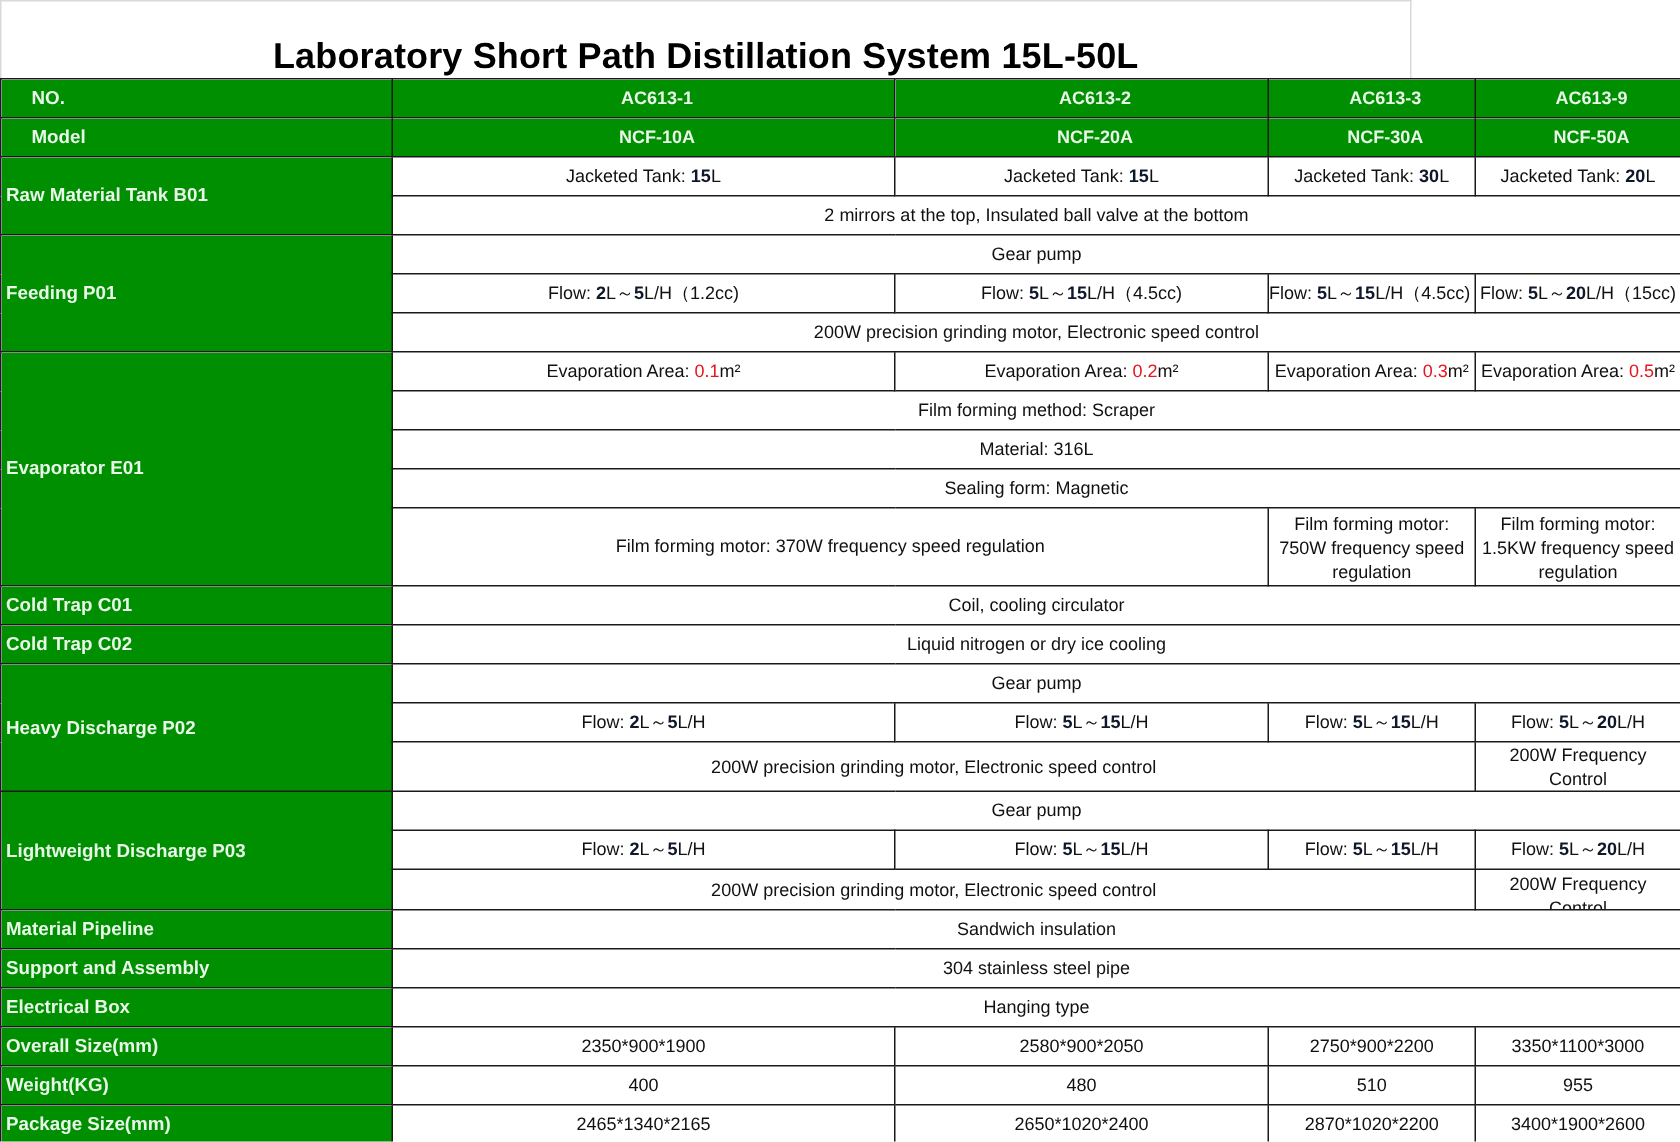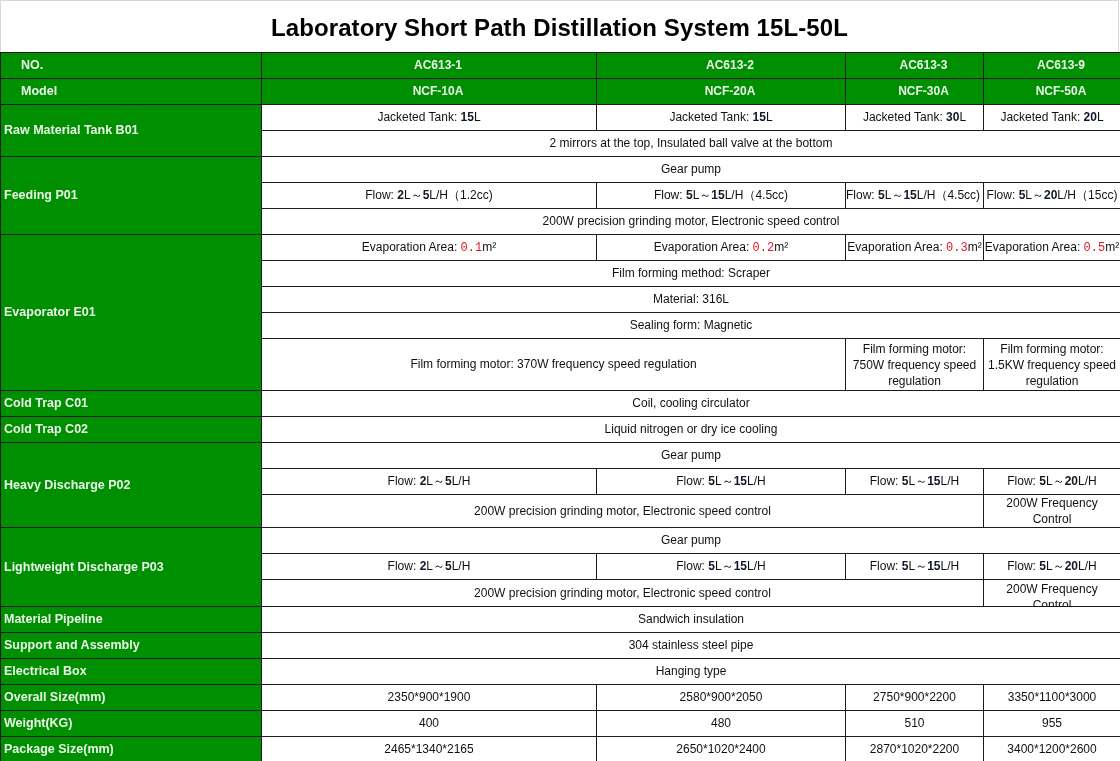--- a/index.html
+++ b/index.html
@@ -1,38 +1,38 @@
 <!DOCTYPE html>
 <html><head>
 <meta charset="utf-8">
 <style>
   html, body { margin: 0; padding: 0; background: #ffffff; }
   body { width: 1120px; height: 761px; overflow: hidden; position: relative; font-family: "Liberation Sans", sans-serif; }
   .title-bar {
-    position: absolute; left: 0; top: 0; width: 1119px; height: 52px;
+    position: absolute; left: 0; top: 0; width: 941px; height: 52px;
     border: 1px solid #d9d9d9; border-bottom: none; box-sizing: border-box;
-    display: flex; align-items: center; justify-content: center;
+    display: flex; align-items: flex-end; justify-content: center;
   }
   .title-bar h1 { margin: 0; font-size: 24px; font-weight: bold; color: #000; letter-spacing: 0.1px; padding-top: 2px; }
   table.spec {
     position: absolute; left: 0; top: 52px;
     border-collapse: collapse; table-layout: fixed; width: 1120px;
   }
   table.spec td {
     border: 1px solid #1a1a1a; padding: 0 2px; font-size: 12px; color: #111;
     text-align: center; vertical-align: middle; overflow: hidden; white-space: nowrap; line-height: 15px;
   }
   table.spec td.lbl {
     background: #008f00; color: #e9f7e9; font-weight: bold; text-align: left; padding-left: 3px; font-size: 12.5px;
   }
   table.spec tr.hdr td { background: #008f00; color: #e9f7e9; font-weight: bold; padding-left: 20px; }
   td.wrap { white-space: normal !important; line-height: 16px !important; }
   td.clip { white-space: normal !important; line-height: 16px !important; vertical-align: top !important; padding-top: 1px !important; }
   td.clip > div { height: 25px; overflow: hidden; }
-  .red { color: #e8141e; font-family: Liberation Mono, monospace; }
+  .red { color: #e8141e; }
   .redb { color: #0f172a; font-weight: bold; }
   tr.r26 { height: 26px; }
   tr.r32 { height: 32px; }
 </style>
 </head>
 <body>
 
 <div class="title-bar">
   <h1>Laboratory Short Path Distillation System 15L-50L</h1>
 </div>
@@ -176,16 +176,16 @@
       <td>400</td>
       <td>480</td>
       <td>510</td>
       <td>955</td>
     </tr>
     <tr class="r26">
       <td class="lbl">Package Size(mm)</td>
       <td>2465*1340*2165</td>
       <td>2650*1020*2400</td>
       <td>2870*1020*2200</td>
-      <td>3400*1200*2600</td>
+      <td>3400*1900*2600</td>
     </tr>
   </tbody>
 </table>
 
 </body></html>

